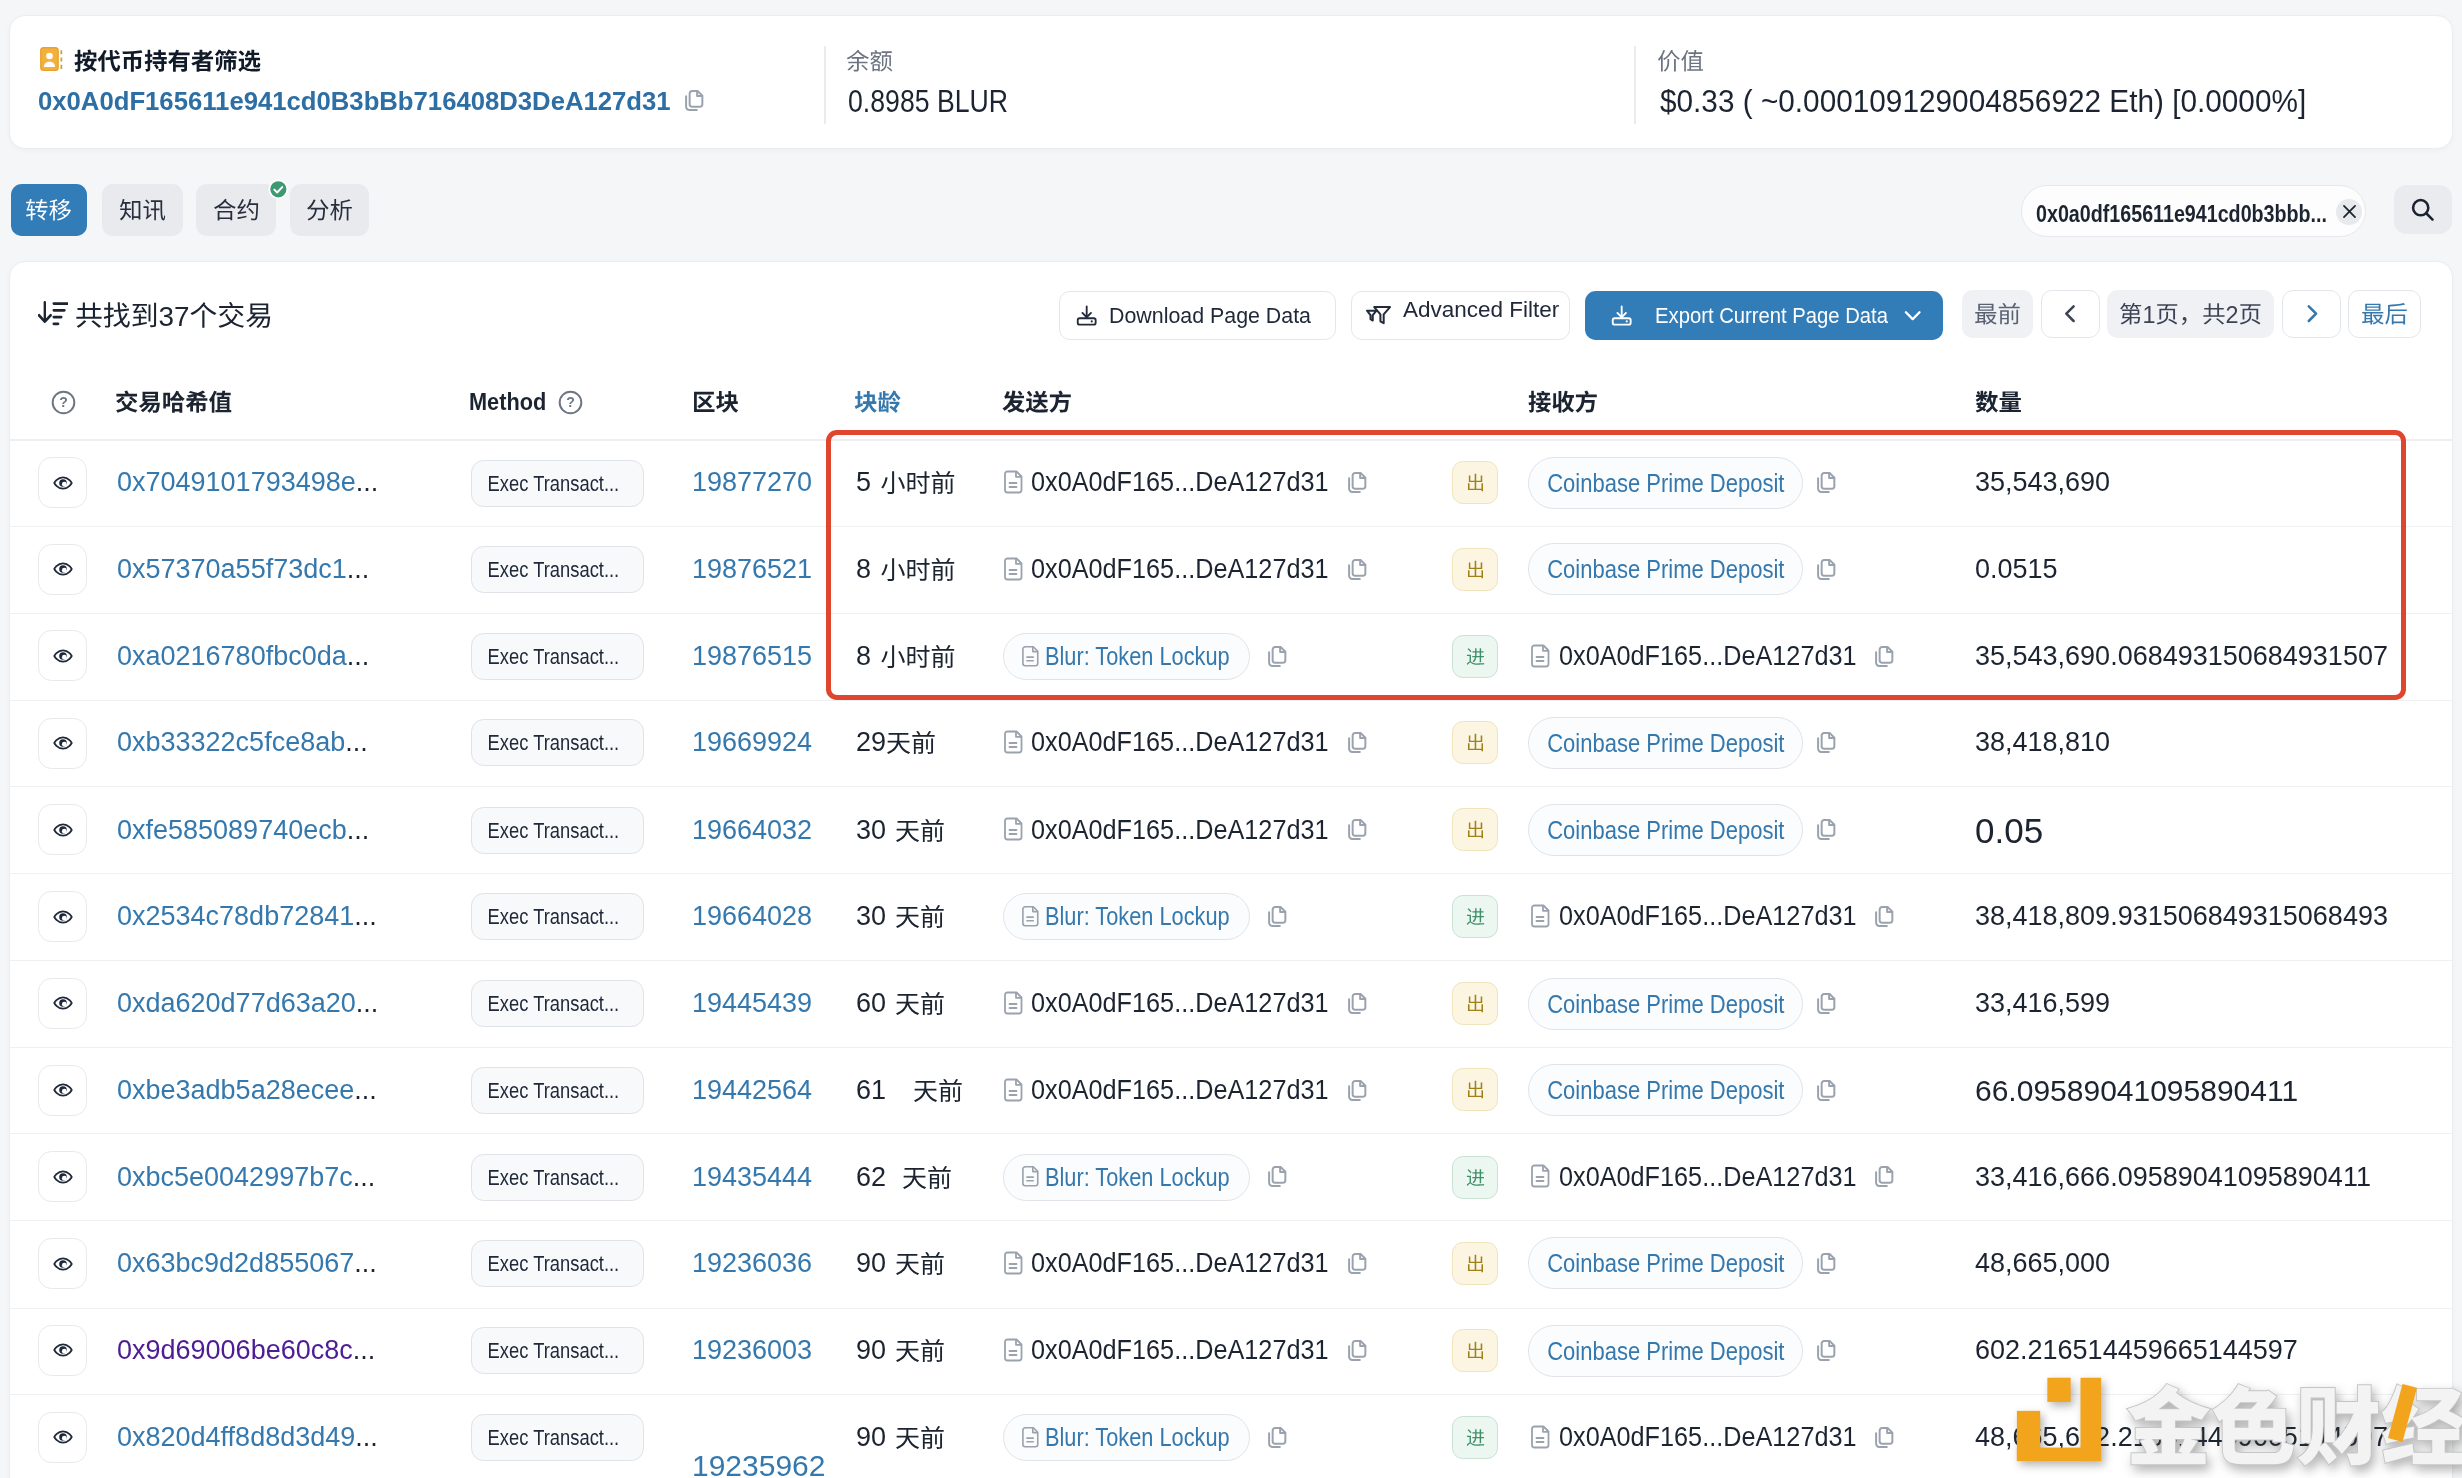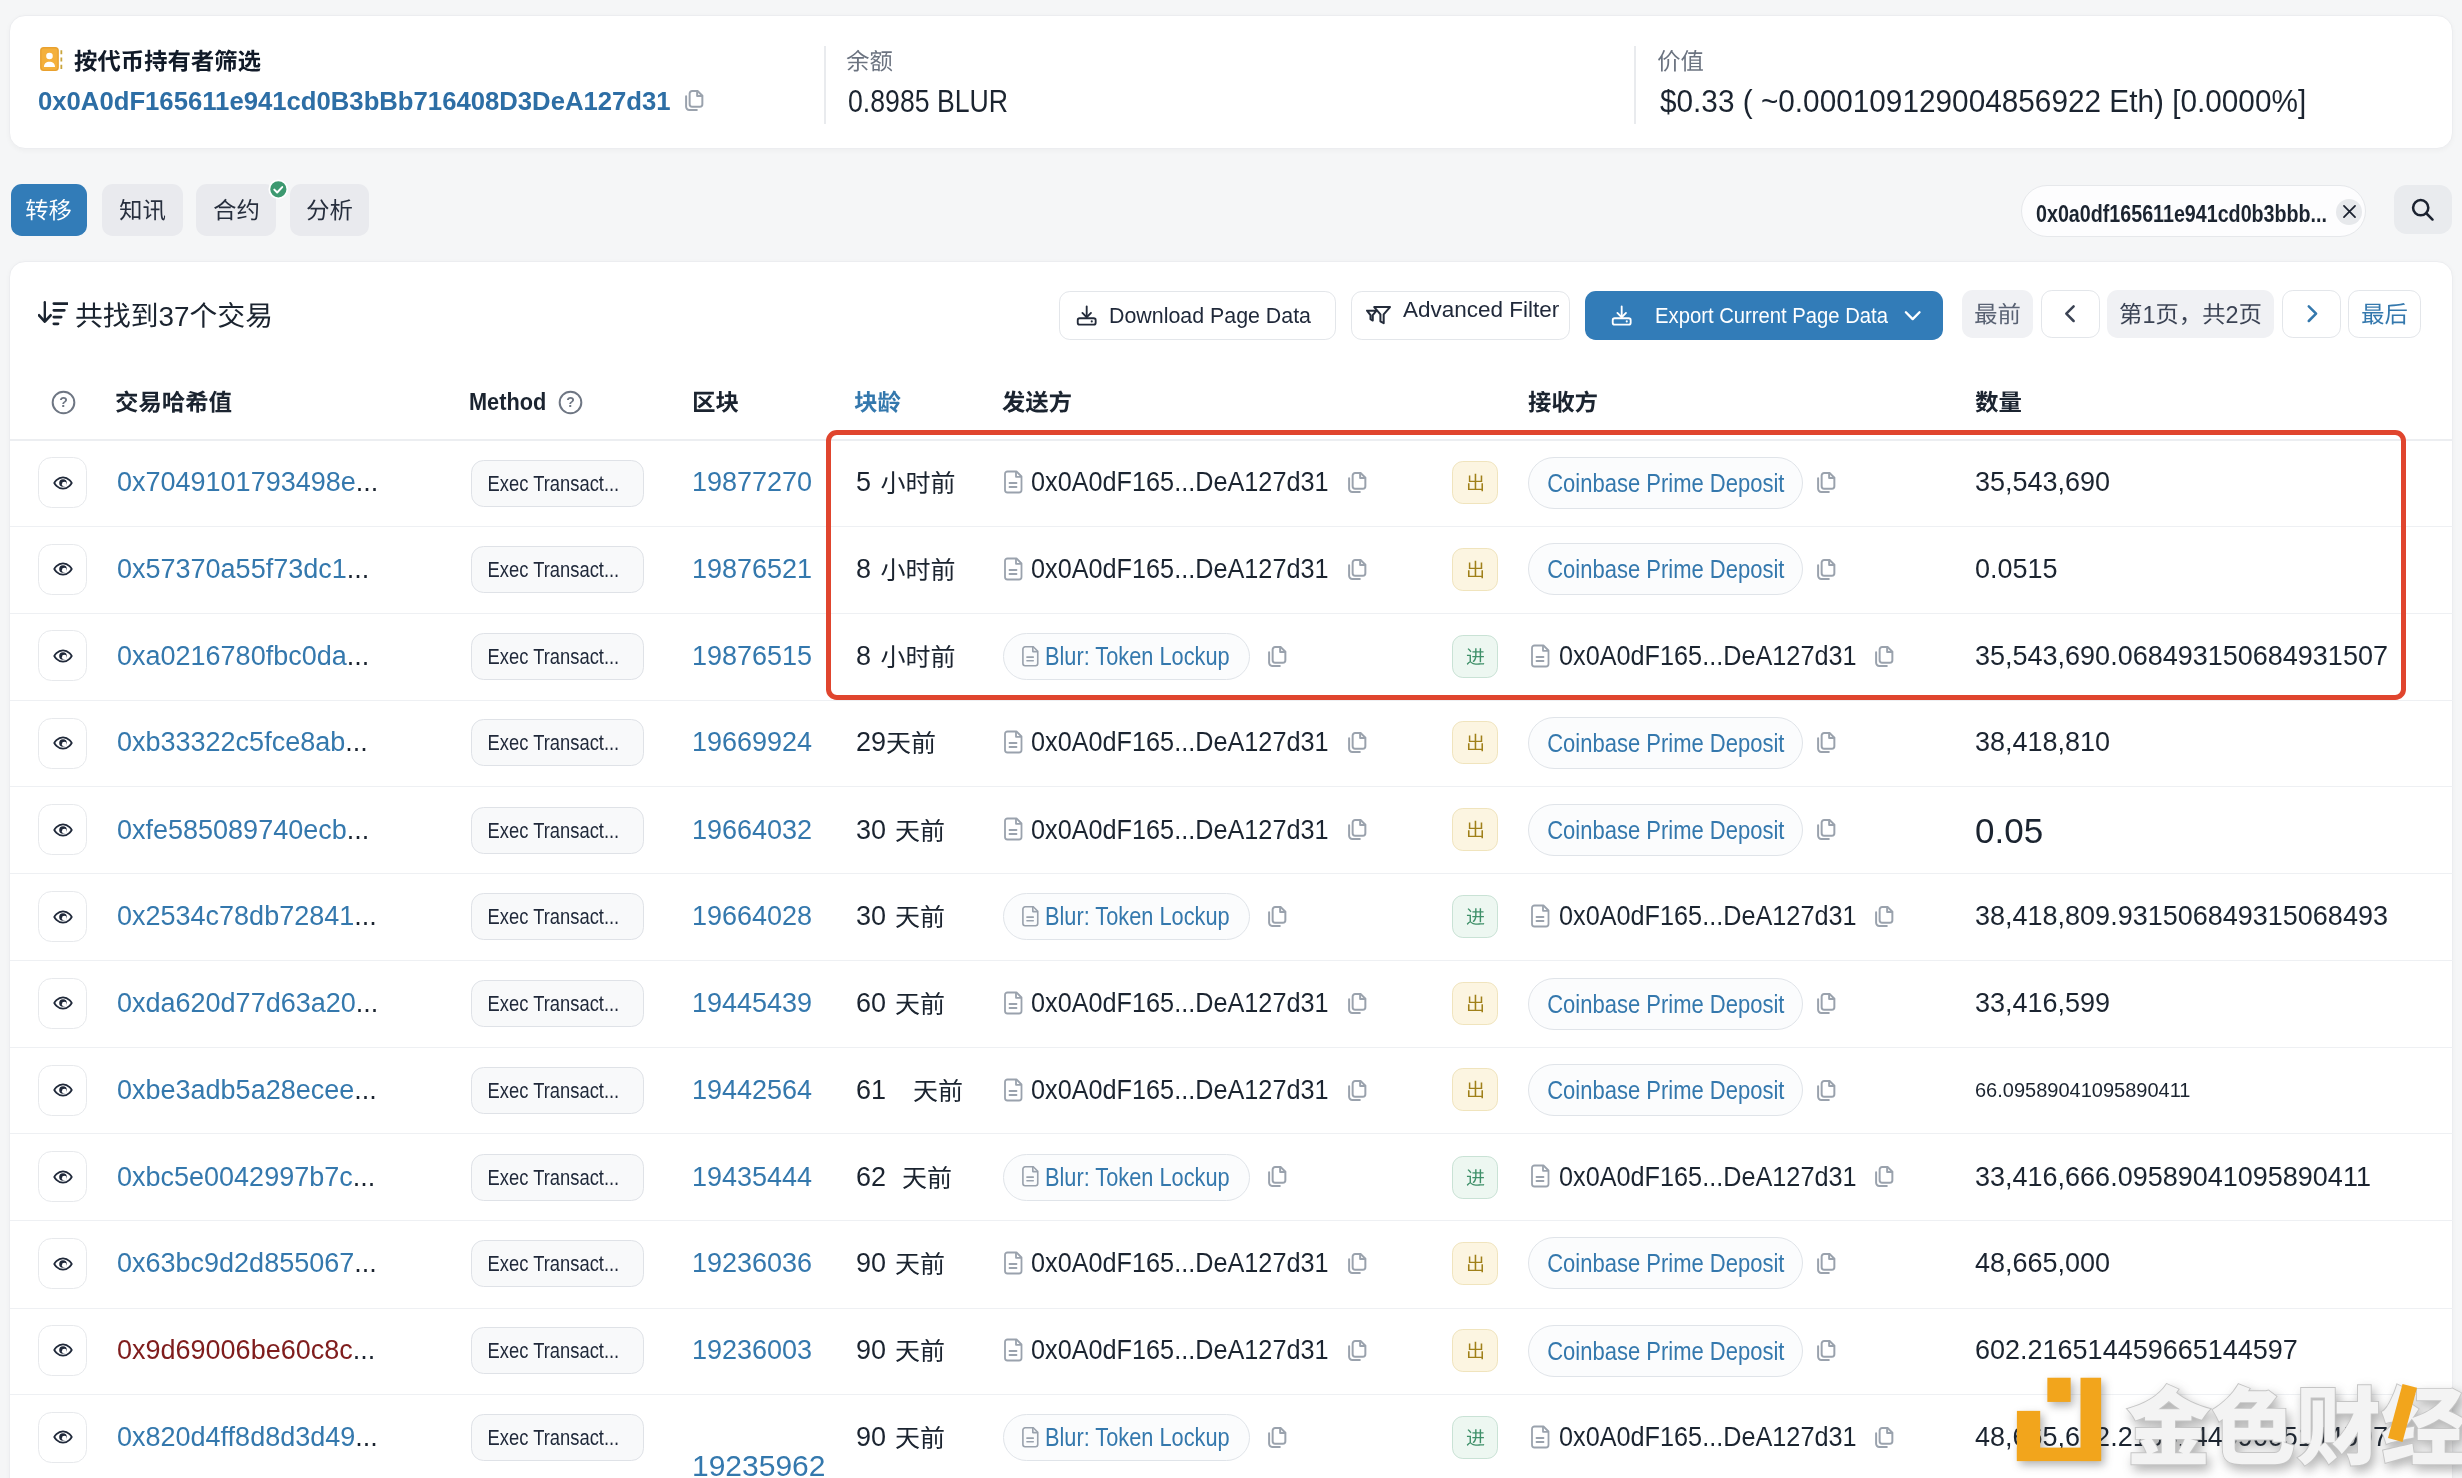--- a/index.html
+++ b/index.html
@@ -549,21 +549,21 @@
     </svg>
   </div>
 <div class="abs" style="left:1528px;top:1064px;width:275px;height:52px;border:1.3px solid #e0e4e9;border-radius:26px;background:#fbfcfd;display:flex;align-items:center;justify-content:center;font-size:25px;color:#3478ad">
     <span style="transform:scaleX(.88);white-space:nowrap">Coinbase Prime Deposit</span>
   </div>
 <svg style="position:absolute;left:1813px;top:1078px" width="25" height="25" viewBox="0 0 24 24" fill="none" stroke="#9aa2ad" stroke-width="1.9" stroke-linejoin="round" stroke-linecap="round">
     <path d="M10.7 2.8h5.2l4.6 4.6v8.1a2.4 2.4 0 0 1-2.4 2.4h-7.4a2.4 2.4 0 0 1-2.4-2.4V5.2a2.4 2.4 0 0 1 2.4-2.4z"></path>
     <path d="M15.5 2.9v4.8h4.8"></path>
     <path d="M4.9 7.9v10.2a3 3 0 0 0 3 3h7.3"></path>
   </svg>
-<div class="abs" style="left:1975px;top:1077px;font-size:20px;line-height:27px;color:#1b2430;white-space:nowrap">66.09589041095890411</div>
+<div class="abs" style="left:1975px;top:1077px;font-size:30px;line-height:27px;color:#1b2430;white-space:nowrap">66.09589041095890411</div>
 <div class="abs" style="left:10px;top:1220px;width:2443px;height:1.3px;background:#eef0f3"></div>
 <div class="abs" style="left:38px;top:1151px;width:49px;height:51px;border:1.3px solid #e7e9ec;border-radius:13.5px;background:#fff"></div>
 <svg style="position:absolute;left:53px;top:1169px" width="20" height="16" viewBox="0 0 22 18" fill="none">
     <path d="M1.2 9s3.2-6.3 9.8-6.3S20.8 9 20.8 9s-3.2 6.3-9.8 6.3S1.2 9 1.2 9z" stroke="#20293a" stroke-width="2"></path>
     <circle cx="11" cy="9" r="4.3" fill="#20293a"></circle>
     <circle cx="12.5" cy="10.4" r="2.7" fill="#fff"></circle>
   </svg>
 <div class="abs" style="left:117px;top:1164px;font-size:27px;line-height:27px;white-space:nowrap"><span style="color:#3478ad">0xbc5e0042997b7c</span><span style="color:#1b2430">...</span></div>
 <div class="abs" style="left:471px;top:1154px;width:173px;height:47px;border:1.3px solid #dfe2e7;border-radius:12.6px;background:#f8f9fa;display:flex;align-items:center;justify-content:center;font-size:21.6px;color:#20293a;white-space:nowrap;padding-right:9px">
     <span style="transform:scaleX(.85)">Exec Transact...</span>
@@ -649,21 +649,21 @@
     <path d="M4.9 7.9v10.2a3 3 0 0 0 3 3h7.3"></path>
   </svg>
 <div class="abs" style="left:1975px;top:1250px;font-size:27px;line-height:27px;color:#1b2430;white-space:nowrap">48,665,000</div>
 <div class="abs" style="left:10px;top:1394px;width:2443px;height:1.3px;background:#eef0f3"></div>
 <div class="abs" style="left:38px;top:1325px;width:49px;height:51px;border:1.3px solid #e7e9ec;border-radius:13.5px;background:#fff"></div>
 <svg style="position:absolute;left:53px;top:1342px" width="20" height="16" viewBox="0 0 22 18" fill="none">
     <path d="M1.2 9s3.2-6.3 9.8-6.3S20.8 9 20.8 9s-3.2 6.3-9.8 6.3S1.2 9 1.2 9z" stroke="#20293a" stroke-width="2"></path>
     <circle cx="11" cy="9" r="4.3" fill="#20293a"></circle>
     <circle cx="12.5" cy="10.4" r="2.7" fill="#fff"></circle>
   </svg>
-<div class="abs" style="left:117px;top:1337px;font-size:27px;line-height:27px;white-space:nowrap"><span style="color:#7f1d1d">0x9d69006be60c8c</span><span style="color:#1b2430">...</span></div>
+<div class="abs" style="left:117px;top:1337px;font-size:27px;line-height:27px;white-space:nowrap"><span style="color:#4c1d95">0x9d69006be60c8c</span><span style="color:#1b2430">...</span></div>
 <div class="abs" style="left:471px;top:1327px;width:173px;height:47px;border:1.3px solid #dfe2e7;border-radius:12.6px;background:#f8f9fa;display:flex;align-items:center;justify-content:center;font-size:21.6px;color:#20293a;white-space:nowrap;padding-right:9px">
     <span style="transform:scaleX(.85)">Exec Transact...</span>
   </div>
 <div class="abs" style="left:692px;top:1337px;font-size:27px;line-height:27px;color:#3478ad">19236003</div>
 <div class="abs" style="left:856px;top:1337px;font-size:27px;line-height:27px;color:#1b2430;display:flex;align-items:center;gap:9px">
     <span>90</span>
     <svg class="" style="margin-top:0.9px" width="50" height="25" viewBox="0 0 2000 1000" fill="#1b2430">
       <use href="#r5929" x="0"></use>
       <use href="#r524d" x="1000"></use>
     </svg>

